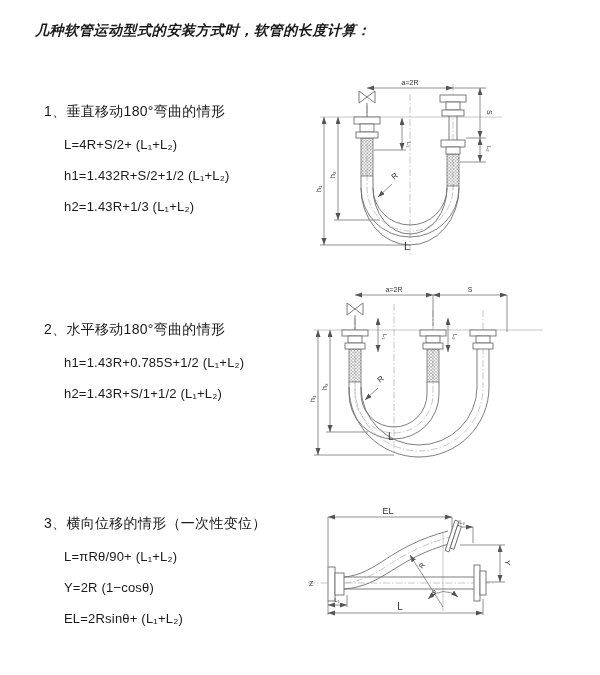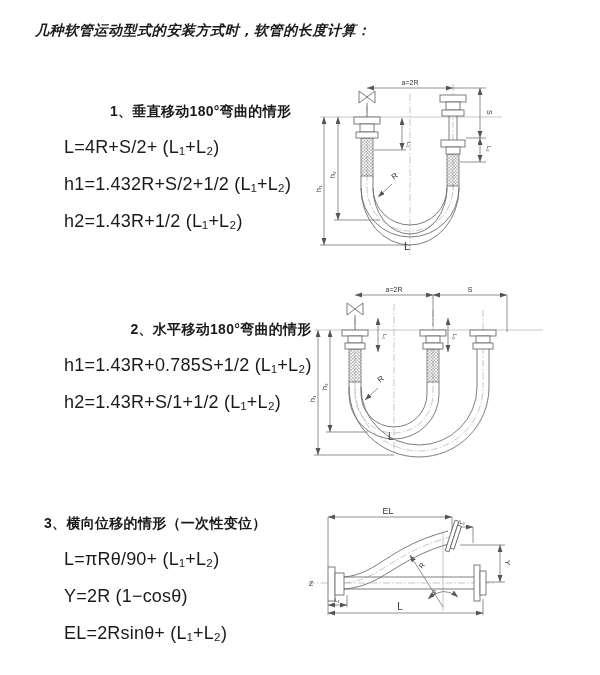--- a/index.html
+++ b/index.html
@@ -1,21 +1,21 @@
 <!DOCTYPE html>
 <html><head>
 <meta charset="utf-8">
 <style>
   html,body{margin:0;padding:0;}
   body{width:600px;height:675px;background:#ffffff;position:relative;overflow:hidden;
        font-family:"Liberation Sans","DejaVu Sans",sans-serif;color:#1a1a1a;}
   .title{position:absolute;left:35px;top:22px;font-size:14px;font-weight:700;letter-spacing:.6px;font-style:italic;}
   .sec{position:absolute;left:44px;}
-  .sec .heading{font-size:14px;font-weight:700;letter-spacing:.3px;text-align:right;}
-  .sec .formula{font-size:18px;margin:16px 0 0 20px;letter-spacing:.2px;white-space:nowrap;}
+  .sec .heading{font-size:14px;font-weight:400;letter-spacing:.3px;}
+  .sec .formula{font-size:13px;margin:16px 0 0 20px;letter-spacing:.2px;white-space:nowrap;}
   #sec1{top:103px;} #sec2{top:321px;} #sec3{top:515px;}
   .diag{position:absolute;}
   #d1{left:310px;top:70px;width:288px;height:192px;}
   #d2{left:308px;top:282px;width:290px;height:180px;}
   #d3{left:300px;top:503px;width:300px;height:155px;}
   .diag svg{display:block;width:100%;height:100%;}
   svg text{font-family:"Liberation Sans","DejaVu Sans",sans-serif;fill:#333;}
   .dln{stroke:#6e6e6e;stroke-width:.9;fill:none;}
   .thin{stroke:#9a9a9a;stroke-width:.55;fill:none;}
   .dim{stroke:#555;stroke-width:.65;fill:none;}
@@ -24,21 +24,21 @@
 </style>
 </head>
 <body>
 
 <div class="title">几种软管运动型式的安装方式时，软管的长度计算：</div>
 
 <div class="sec" id="sec1">
   <div class="heading">1、垂直移动180°弯曲的情形</div>
   <div class="formula">L=4R+S/2+ (L₁+L₂)</div>
   <div class="formula">h1=1.432R+S/2+1/2 (L₁+L₂)</div>
-  <div class="formula">h2=1.43R+1/2 (L₁+L₂)</div>
+  <div class="formula">h2=1.43R+1/3 (L₁+L₂)</div>
 </div>
 
 <div class="sec" id="sec2">
   <div class="heading">2、水平移动180°弯曲的情形</div>
   <div class="formula">h1=1.43R+0.785S+1/2 (L₁+L₂)</div>
   <div class="formula">h2=1.43R+S/1+1/2 (L₁+L₂)</div>
 </div>
 
 <div class="sec" id="sec3">
   <div class="heading">3、横向位移的情形（一次性变位）</div>

